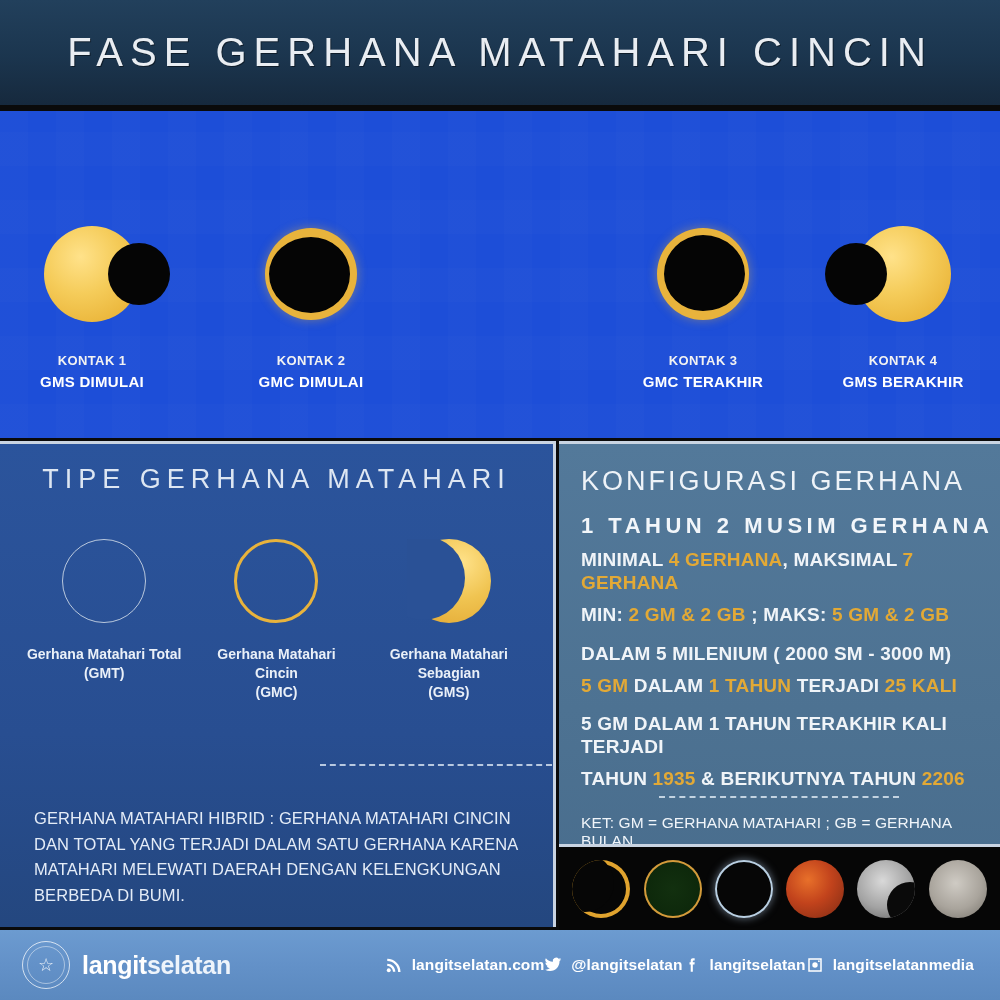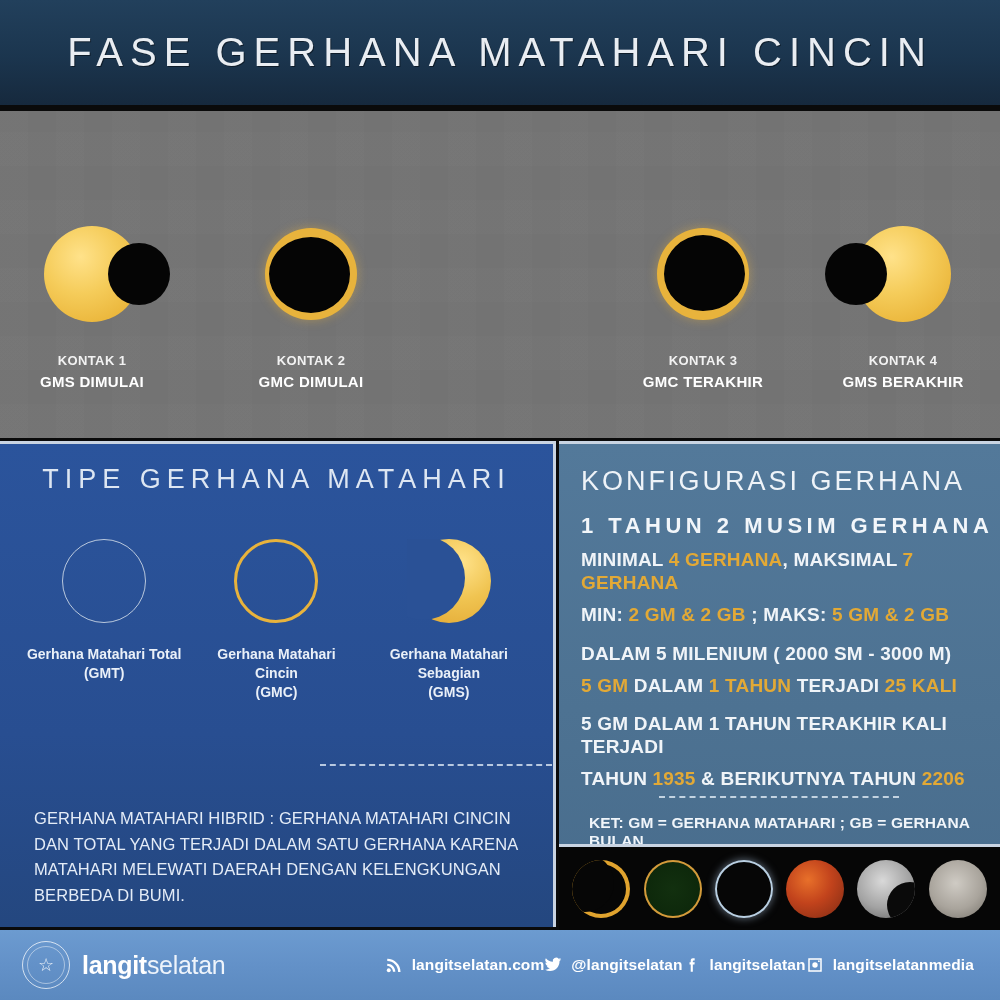--- a/index.html
+++ b/index.html
@@ -19,21 +19,21 @@
   }
   .header-title {
     color:#e9edf2; font-size:40px; font-weight:400;
     letter-spacing:7px; white-space:nowrap;
     text-shadow:1px 1px 0 rgba(0,0,0,.45);
   }
 
   
   .phases {
     position:absolute; left:0; top:111px; width:1000px; height:327px;
-    background:#737373; overflow:hidden;
+    background:#1d4ed8; overflow:hidden;
   }
   .watermark {
     position:absolute; inset:0;
     background-image:
       repeating-linear-gradient(90deg, rgba(255,255,255,.012) 0 28px, rgba(0,0,0,0) 28px 56px),
       repeating-linear-gradient(0deg, rgba(255,255,255,.010) 0 34px, rgba(0,0,0,0) 34px 68px);
     pointer-events:none;
   }
   .phase {
     position:absolute; width:200px; text-align:center;
@@ -135,21 +135,21 @@
     color:#f0f4f8; font-size:19px; font-weight:bold; letter-spacing:.2px;
     margin:9px 0 0 22px; line-height:1.22;
   }
   .hl { color:#e2a936; }
   .right-dash {
     position:absolute; left:100px; top:352px; width:240px; height:0;
     border-top:2px dashed #c3d3e1;
   }
   .ket {
     position:absolute; left:22px; top:370px;
-    color:#f0f5fa; font-size:15.5px; font-weight:bold; letter-spacing:.1px;margin-left:8px;
+    color:#f0f5fa; font-size:15.5px; font-weight:normal; letter-spacing:.1px;
   }
   .thumbs {
     position:absolute; left:0; top:400px; width:441px; height:86px;
     background:#060606; border-top:3px solid #c9d4e2;
     display:flex; align-items:center; justify-content:space-evenly;
   }
   .th { width:58px; height:58px; border-radius:50%; position:relative; }
   .th-annular {
     background:transparent;
     box-shadow:inset 0 0 0 4px #e0a32e;
@@ -194,21 +194,21 @@
     display:flex; align-items:center; justify-content:center;
     position:relative; flex:none;
   }
   .seal::before{
     content:""; position:absolute; left:4px; top:4px; right:4px; bottom:4px;
     border-radius:50%; border:1px solid rgba(255,255,255,.45);
   }
   .seal-glyph { font-size:18px; color:rgba(255,255,255,.85); line-height:1; }
   .brand-text { margin-left:12px; font-size:25px; color:#fff; letter-spacing:-.3px; }
   .brand-text b { font-weight:bold; }
-  .brand-text span { font-weight:400; color:#eef4fb; }
+  .brand-text span { font-weight:700; color:#eef4fb; }
   .socials { display:flex; align-items:center; margin-left:auto; margin-right:26px; }
   .social { display:flex; align-items:center; gap:9px; }
   .social .txt { color:#ffffff; font-size:15.5px; font-weight:bold; letter-spacing:.1px; }
   .si { width:18px; height:18px; flex:none; fill:#ffffff; }
 </style>
 </head>
 <body>
 
 <div id="page">
 

